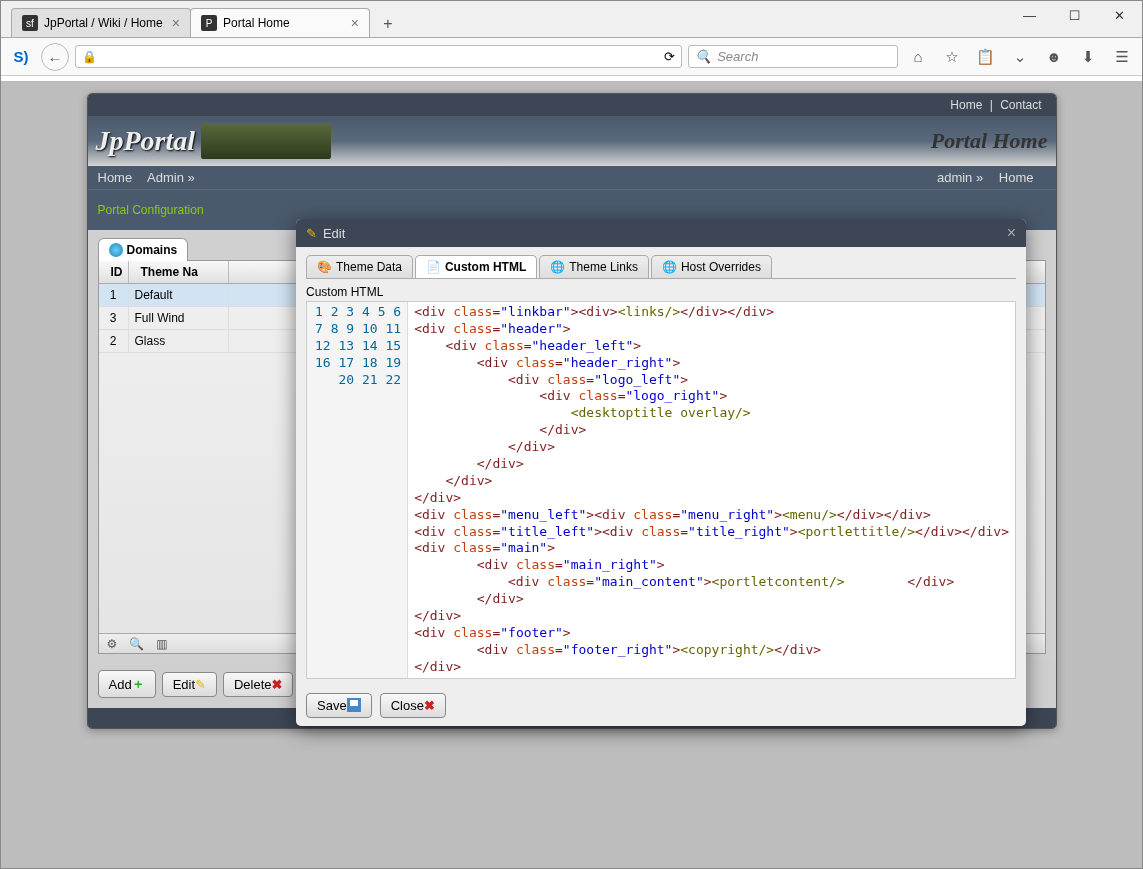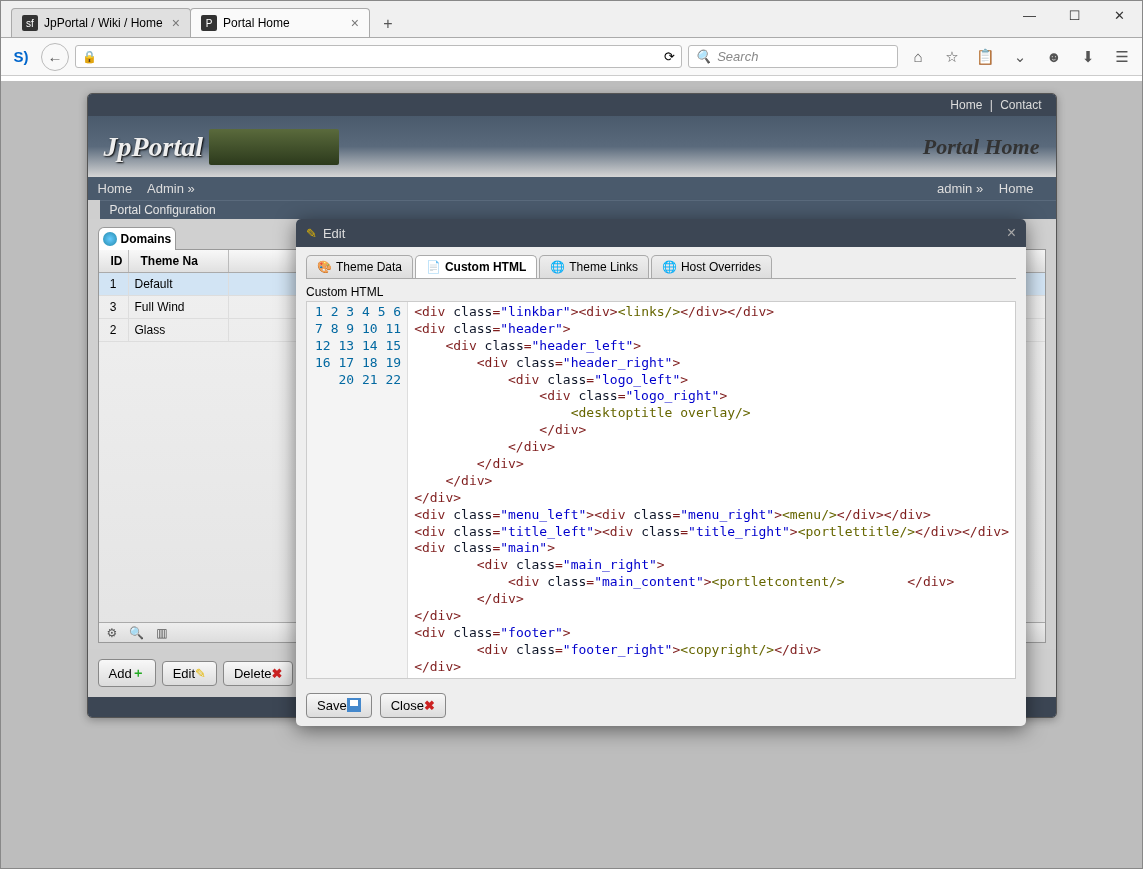--- a/index.html
+++ b/index.html
@@ -20,31 +20,31 @@
 .icon-btn { width: 28px; height: 28px; display: flex; align-items: center; justify-content: center; color: #555; border-radius: 3px; font-size: 15px; }
 .addr-input { flex: 1; display: flex; align-items: center; border: 1px solid #bbb; border-radius: 3px; padding: 3px 6px; background: #fff; font-size: 13px; gap: 4px; }
 .addr-input .lock { color: #3a3; font-size: 12px; }
 .search-input { width: 210px; border: 1px solid #bbb; border-radius: 3px; padding: 3px 6px; background: #fff; font-size: 13px; color: #888; font-style: italic; display: flex; align-items: center; gap: 6px; }
 
 .content { position: absolute; top: 80px; left: 0; right: 0; bottom: 0; background: #bdbdbd; display: flex; justify-content: center; align-items: flex-start; padding-top: 12px; }
 
 .portal { width: 970px; background: #cfcfcf; border: 1px solid #555; border-radius: 5px; overflow: hidden; box-shadow: 0 2px 8px rgba(0,0,0,.3); }
 .topnav { background: #3c4654; color: #ddd; font-size: 12px; text-align: right; padding: 4px 10px; }
 .topnav a { color: #ddd; text-decoration: none; margin: 0 4px; }
-.banner { background: linear-gradient(#4a5a6c,#5a6a7c 50%, #d5d5d5); height: 61px; display: flex; align-items: center; justify-content: space-between; padding: 0 16px; }
+.banner { background: linear-gradient(#4a5a6c,#5a6a7c 50%, #d5d5d5); height: 50px; display: flex; align-items: center; justify-content: space-between; padding: 0 8px; }
 .logo { font-family: Georgia, serif; font-style: italic; font-weight: bold; font-size: 28px; color: #eee; text-shadow: 1px 1px 2px #000; display: flex; align-items: center; gap: 6px; }
 .logo-img { width: 130px; height: 36px; background: linear-gradient(#5a6a3c, #2c3a1c); border-radius: 2px; }
 .banner-title { font-family: Georgia, serif; font-style: italic; font-weight: bold; font-size: 22px; color: #333; }
 .menubar { background: #4a5a6c; color: #ddd; display: flex; justify-content: space-between; padding: 4px 10px; font-size: 13px; }
 .menubar span { margin-right: 12px; }
-.subbar { background: #4a5a6c; color: #e5e5e5; padding: 2px 10px; font-size: 12px; border-top: 1px solid #5a6a7c; margin-left: 12px; }
+.subbar { background: #4a5a6c; color: #84cc16; padding: 13px 10px; font-size: 12px; border-top: 1px solid #5a6a7c; }
 
 .bodyarea { background: #d0d0d0; padding: 8px 10px 0; position: relative; min-height: 430px; }
 .bg-tabs { display: flex; gap: 2px; margin-bottom: -1px; }
-.bg-tab { background: linear-gradient(#fafafa,#e8e8e8); border: 1px solid #999; border-bottom: none; border-radius: 6px 6px 0 0; padding: 4px 4px; font-size: 12px; display: flex; align-items: center; gap: 4px; }
+.bg-tab { background: linear-gradient(#fafafa,#e8e8e8); border: 1px solid #999; border-bottom: none; border-radius: 6px 6px 0 0; padding: 4px 10px; font-size: 12px; display: flex; align-items: center; gap: 4px; }
 .bg-tab.active { background: #fff; font-weight: bold; }
 .globe { width: 14px; height: 14px; background: radial-gradient(#6cf,#28a); border-radius: 50%; display: inline-block; }
 .grid { background: linear-gradient(#f0f0f0,#e4e4e4); border: 1px solid #999; font-size: 12px; }
 .grid-head { display: flex; background: linear-gradient(#f8f8f8,#e0e0e0); border-bottom: 1px solid #aaa; }
 .grid-head > div { padding: 4px 12px; border-right: 1px solid #bbb; font-weight: bold; }
 .grid-row { display: flex; border-bottom: 1px solid #ddd; }
 .grid-row.sel { background: #d2e4f4; }
 .grid-row > div { padding: 4px 6px; border-right: 1px solid #ddd; }
 .col-id { width: 30px; text-align: center; }
 .col-name { width: 100px; }
@@ -63,21 +63,21 @@
 .modal-title .x { margin-left: auto; color: #aaa; font-size: 16px; cursor: pointer; }
 .modal-body { padding: 8px 10px; }
 .modal-tabs { display: flex; gap: 2px; border-bottom: 1px solid #aaa; }
 .modal-tab { background: linear-gradient(#eee,#ddd); border: 1px solid #aaa; border-bottom: none; border-radius: 5px 5px 0 0; padding: 4px 10px; font-size: 12px; display: flex; align-items: center; gap: 4px; }
 .modal-tab.active { background: #fff; font-weight: bold; }
 .modal-label { font-size: 12px; margin: 6px 0 2px; }
 .code-wrap { border: 1px solid #ccc; background: #fff; display: flex; font-family: Consolas, monospace; font-size: 13px; }
 .gutter { background: #f4f4f4; border-right: 1px solid #ddd; text-align: right; padding: 2px 6px; color: #0369a1; line-height: 1.3; }
 .code { padding: 2px 6px; white-space: pre; line-height: 1.3; }
 .t-tag { color: #7f1d1d; }
-.t-attr { color: #0f172a; }
+.t-attr { color: #c2410c; }
 .t-str { color: #0000cd; }
 .t-el { color: #666600; }
 .dlg-btns { display: flex; gap: 8px; margin-top: 14px; }
 
 .pencil { color: #e6b800; display: inline-block; }
 .plus { color: #2a2; font-weight: bold; }
 .xred { color: #c22; font-weight: bold; }
 .disk { width: 14px; height: 14px; background: #48c; display: inline-block; position: relative; }
 .disk::after { content: ""; position: absolute; top: 2px; left: 3px; width: 8px; height: 6px; background: #fff; }
 .linkic { color: #888; font-size: 11px; }

